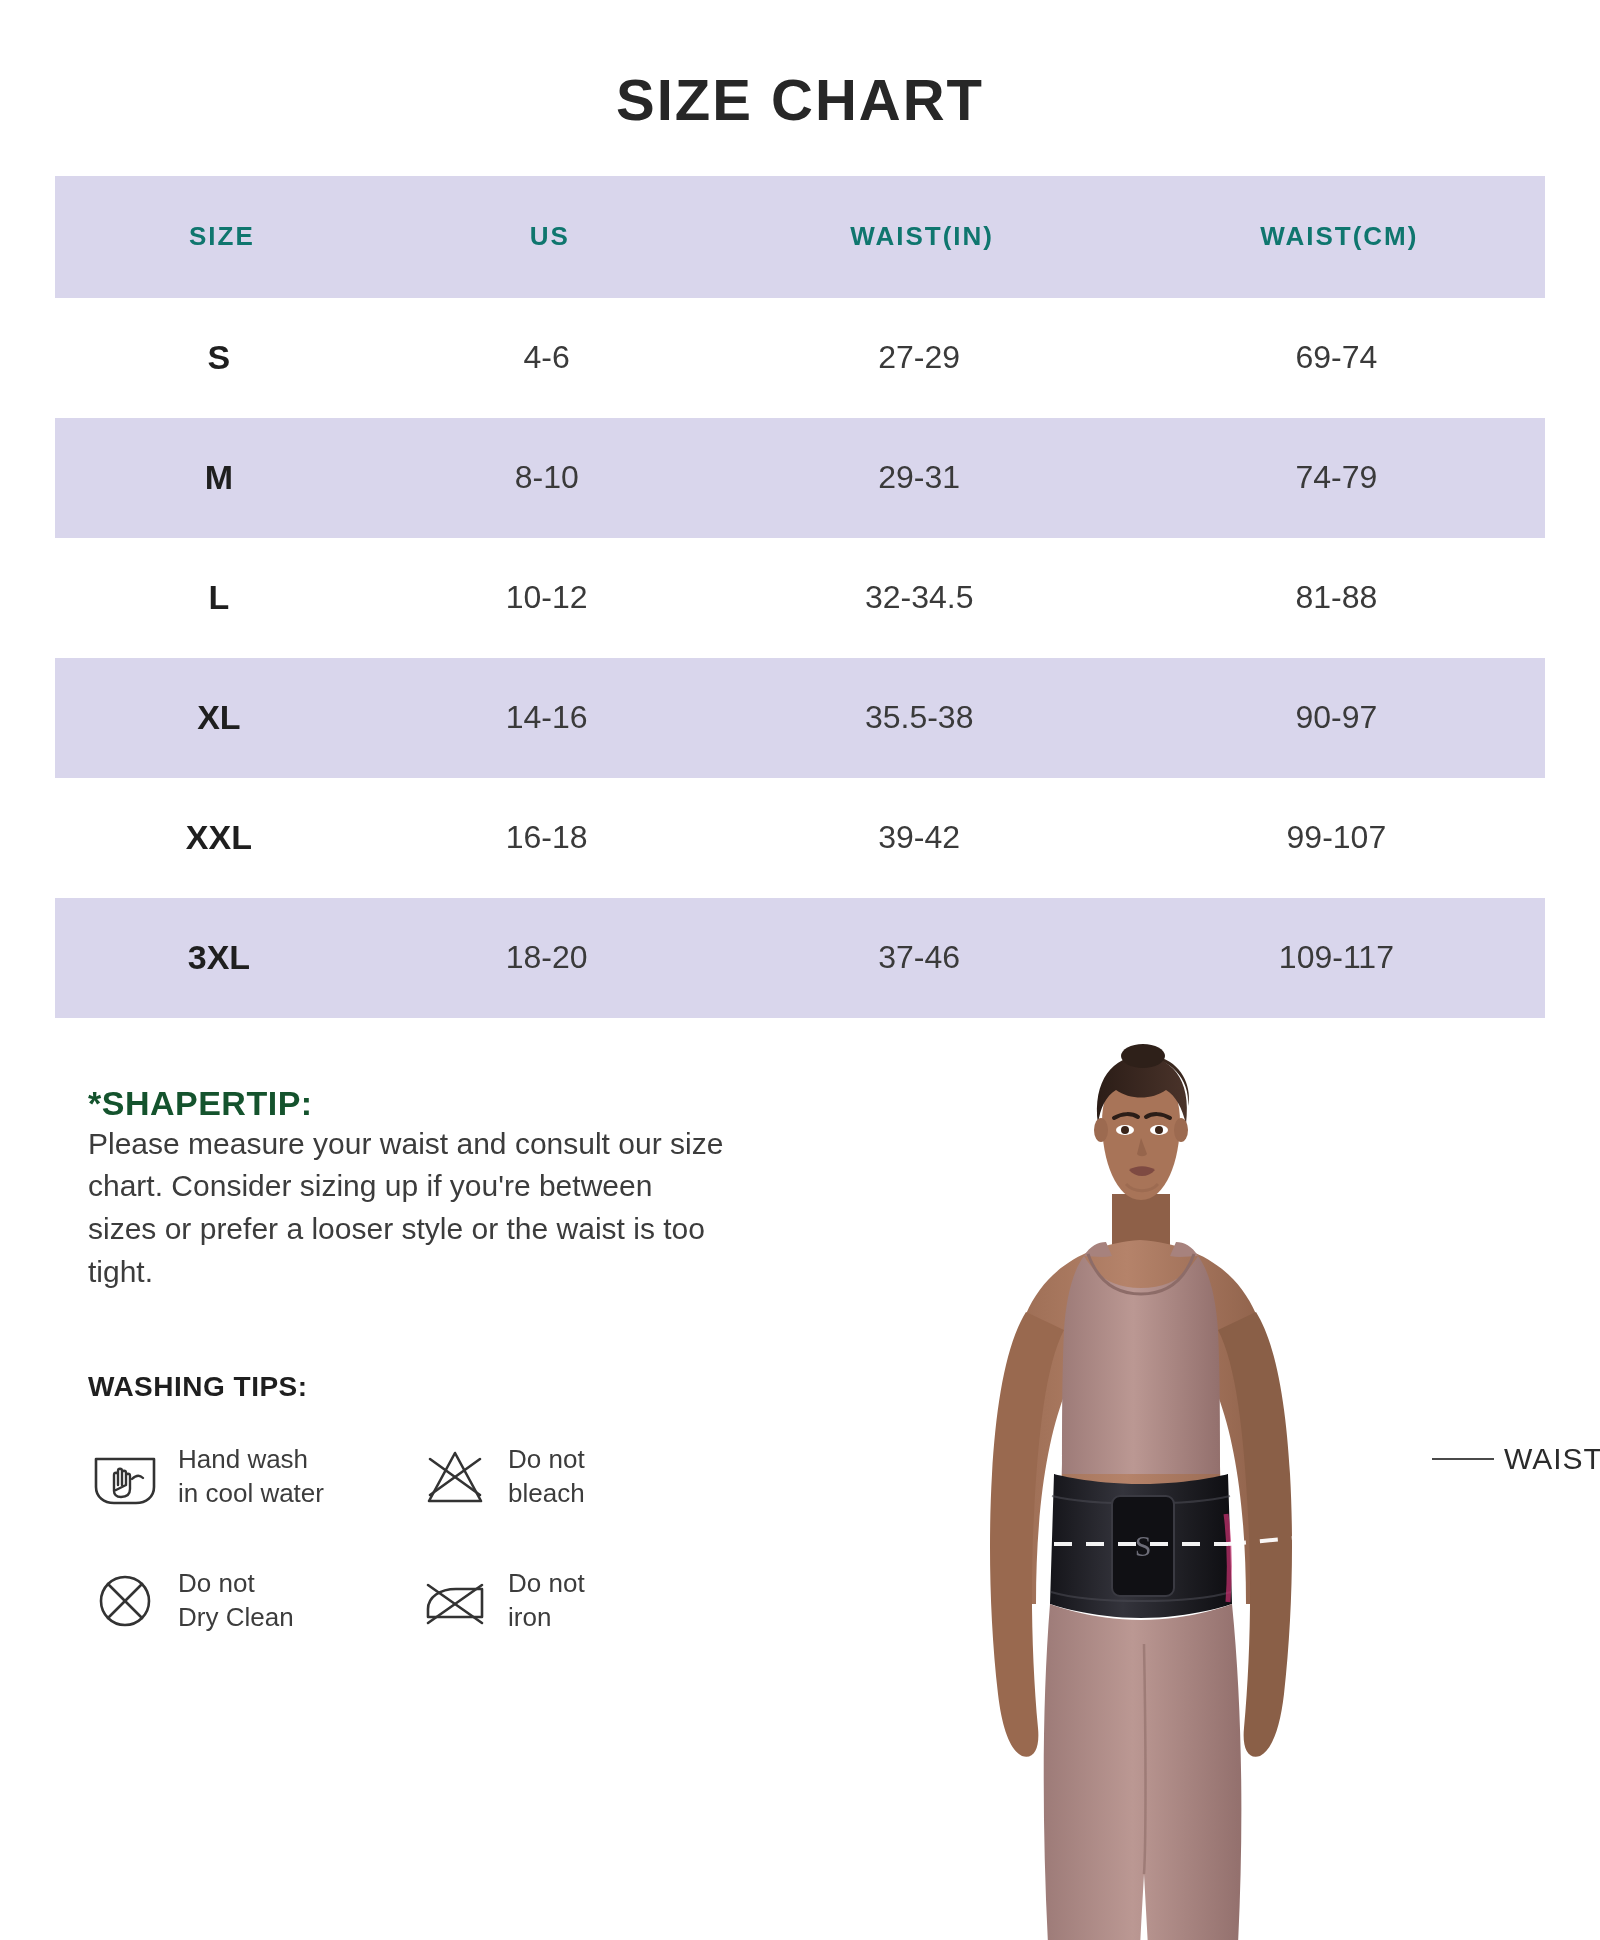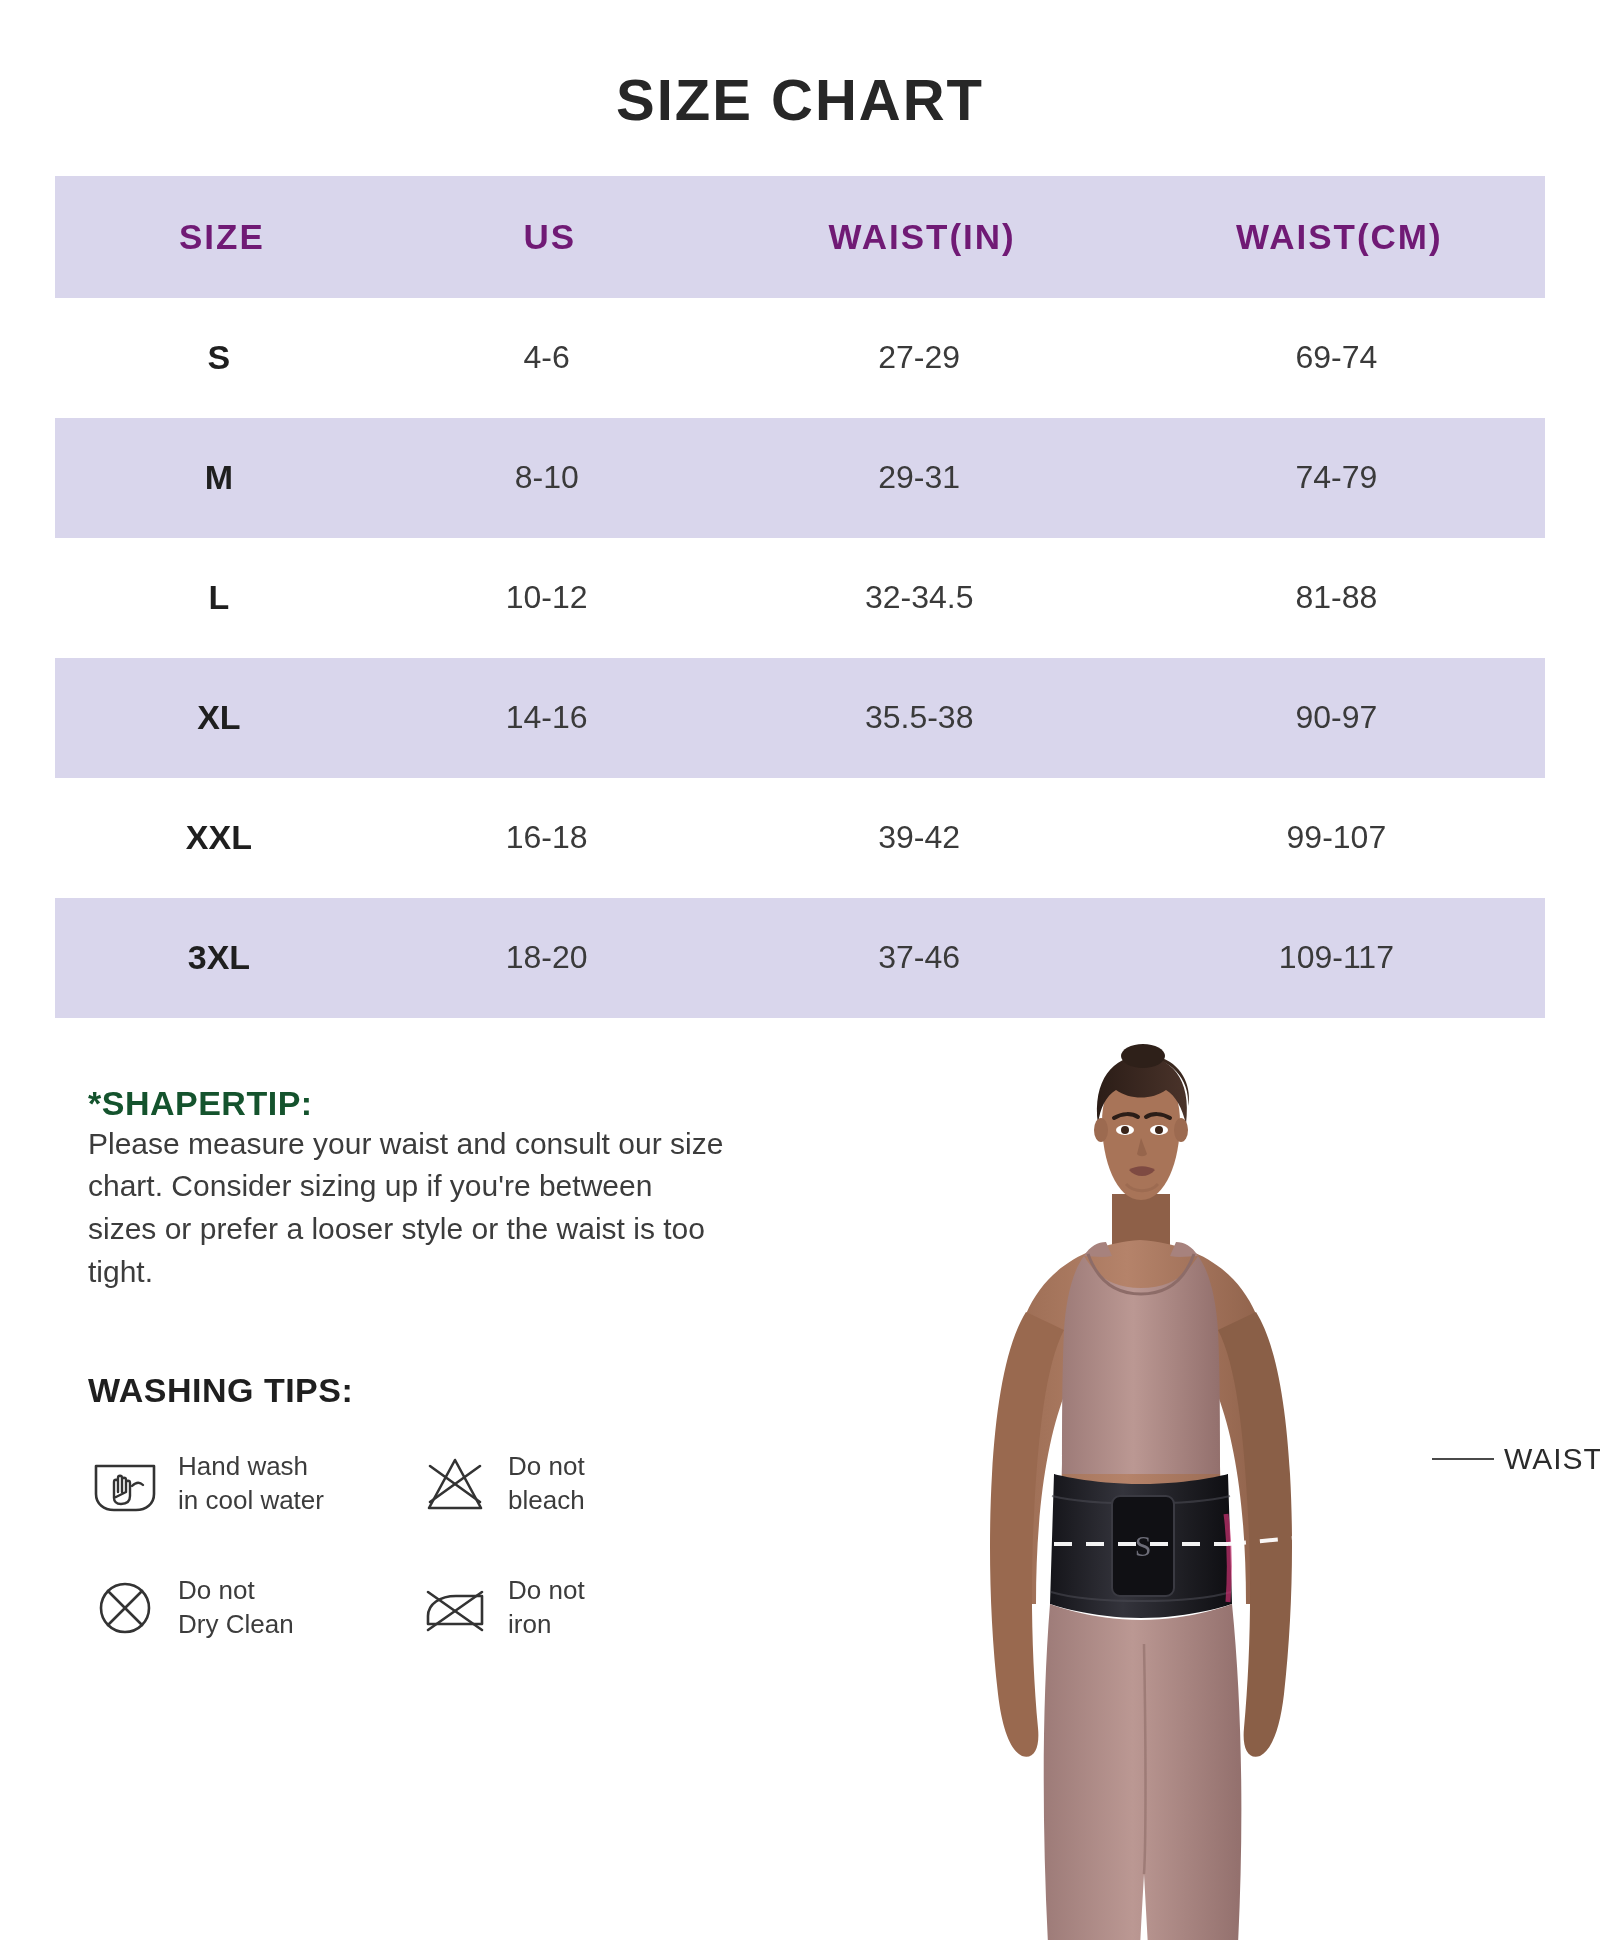--- a/index.html
+++ b/index.html
@@ -47,24 +47,24 @@
   table.size-table td {
     text-align: center;
     font-size: 32px;
     color: #3a3a3a;
     height: 118px;
     vertical-align: middle;
     font-weight: normal;
   }
   table.size-table thead th {
     background: #d9d6ec;
-    font-size: 35px;
+    font-size: 26px;
     font-weight: bold;
     letter-spacing: 2px;
-    color: #701a75;
+    color: #0f766e;
     height: 120px;
     padding-left: 7px;
   }
   table.size-table tbody tr.alt td {
     background: #d9d6ec;
   }
   table.size-table tbody td.size-col {
     font-weight: bold;
     font-size: 34px;
     color: #1f1f1f;
@@ -92,21 +92,21 @@
     color: #14532d;
     margin-top: 18px;
   }
   .shapertip-body {
     font-size: 30px;
     line-height: 1.42;
     color: #3c3c3c;
     max-width: 640px;
   }
   .washing-heading {
-    font-size: 34px;
+    font-size: 28px;
     font-weight: bold;
     letter-spacing: 0.5px;
     color: #1f1f1f;
     margin-top: 78px;
   }
   .wash-grid {
     margin-top: 40px;
     display: grid;
     grid-template-columns: 330px 330px;
     grid-row-gap: 56px;

